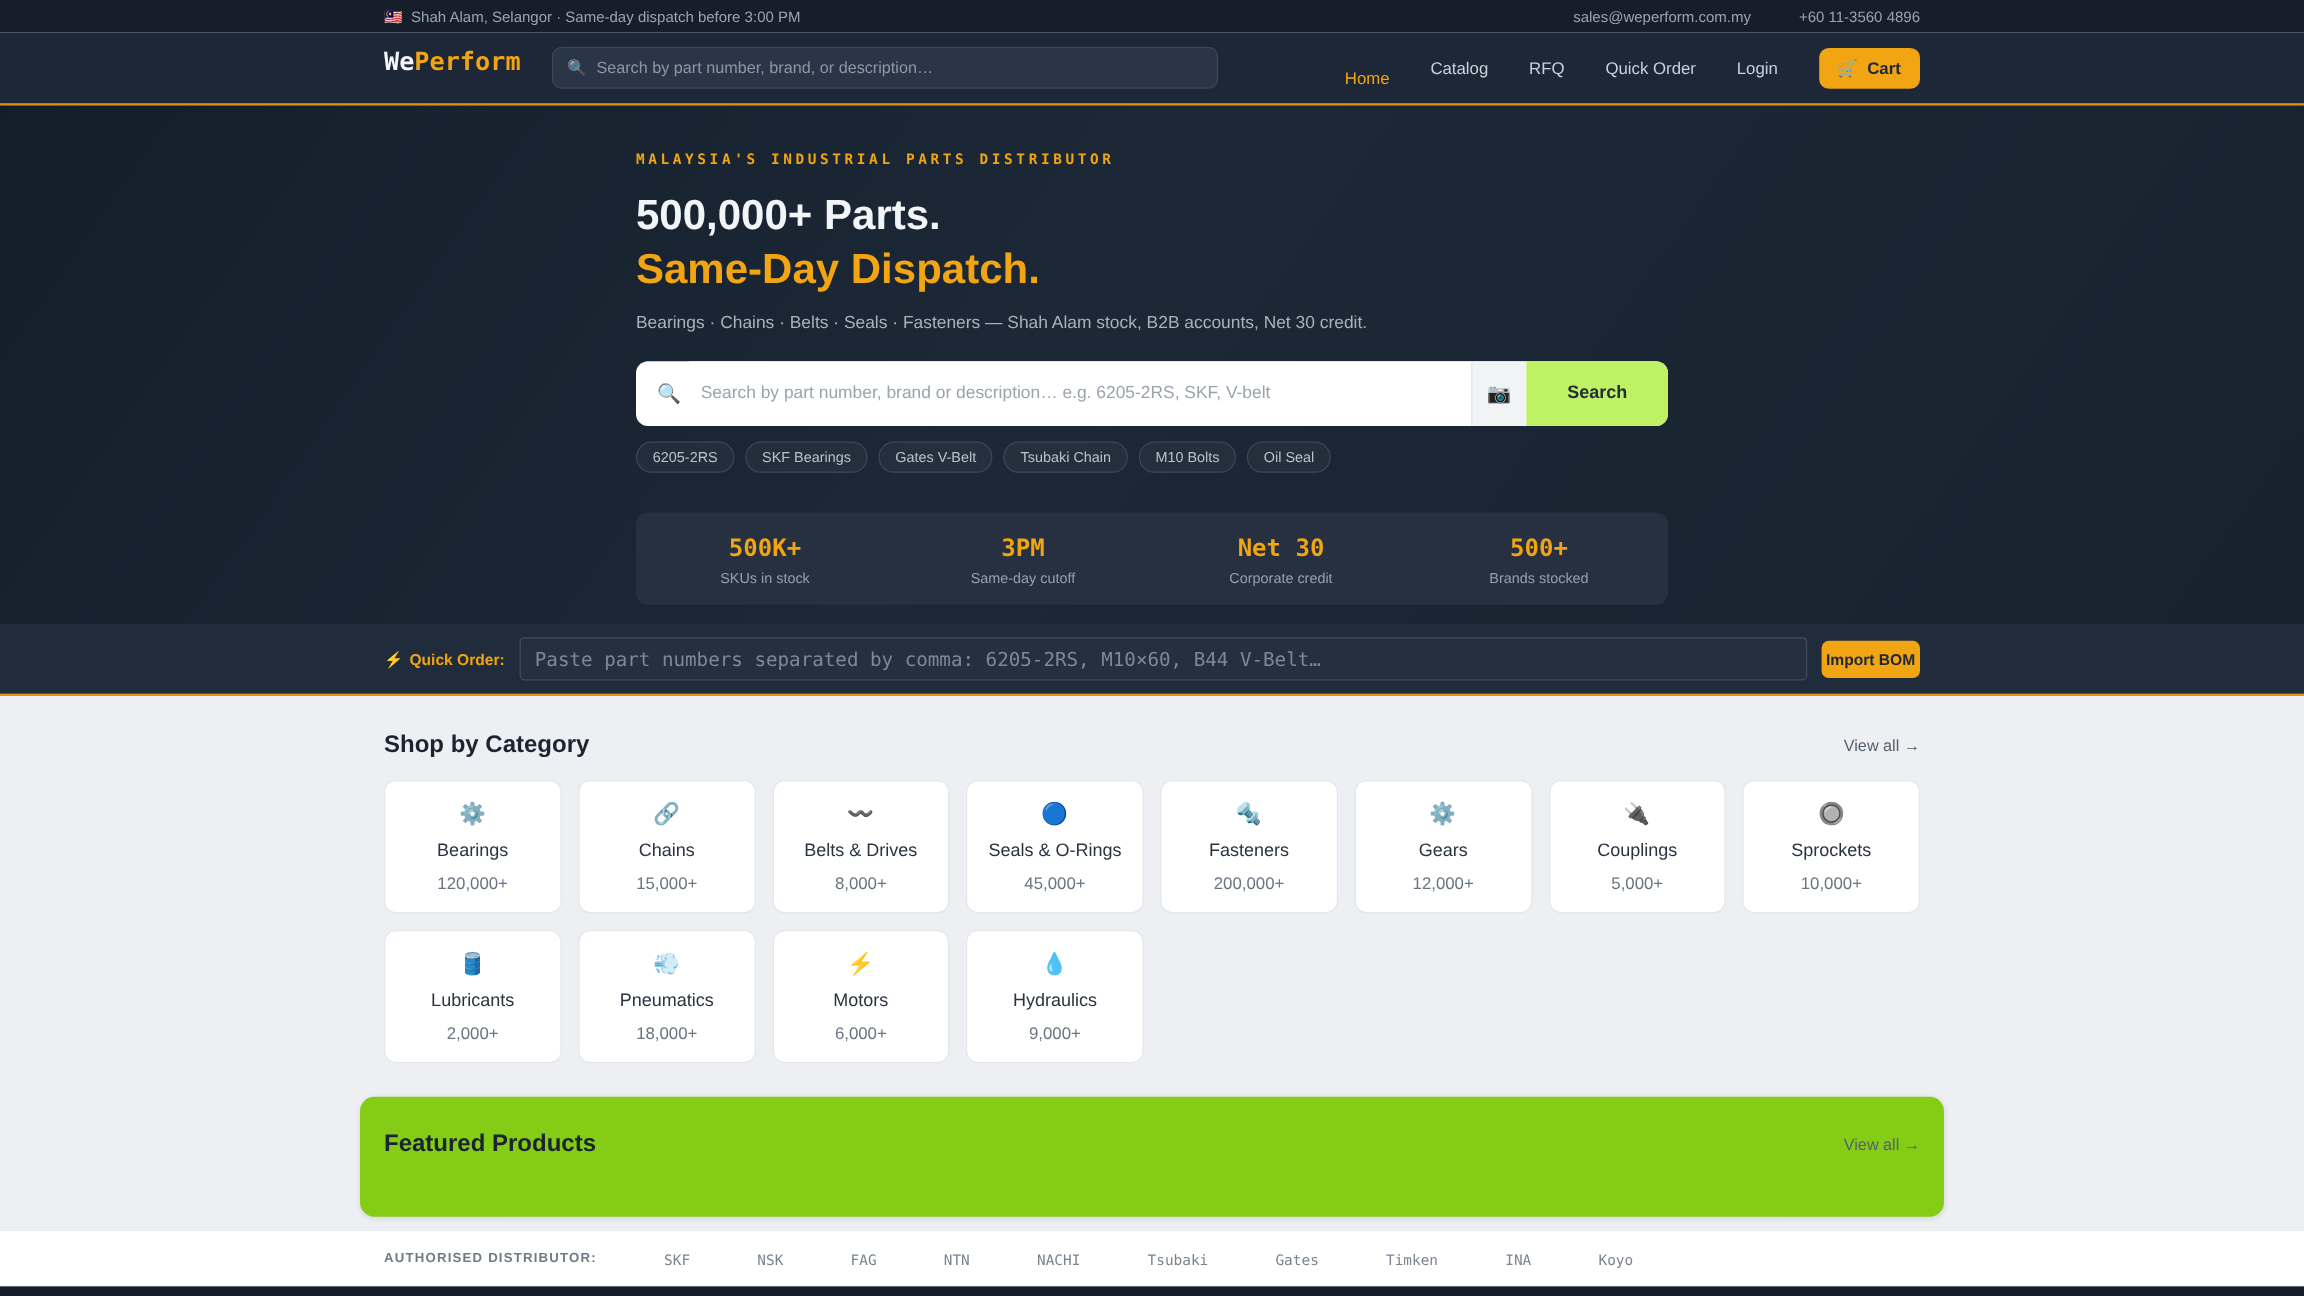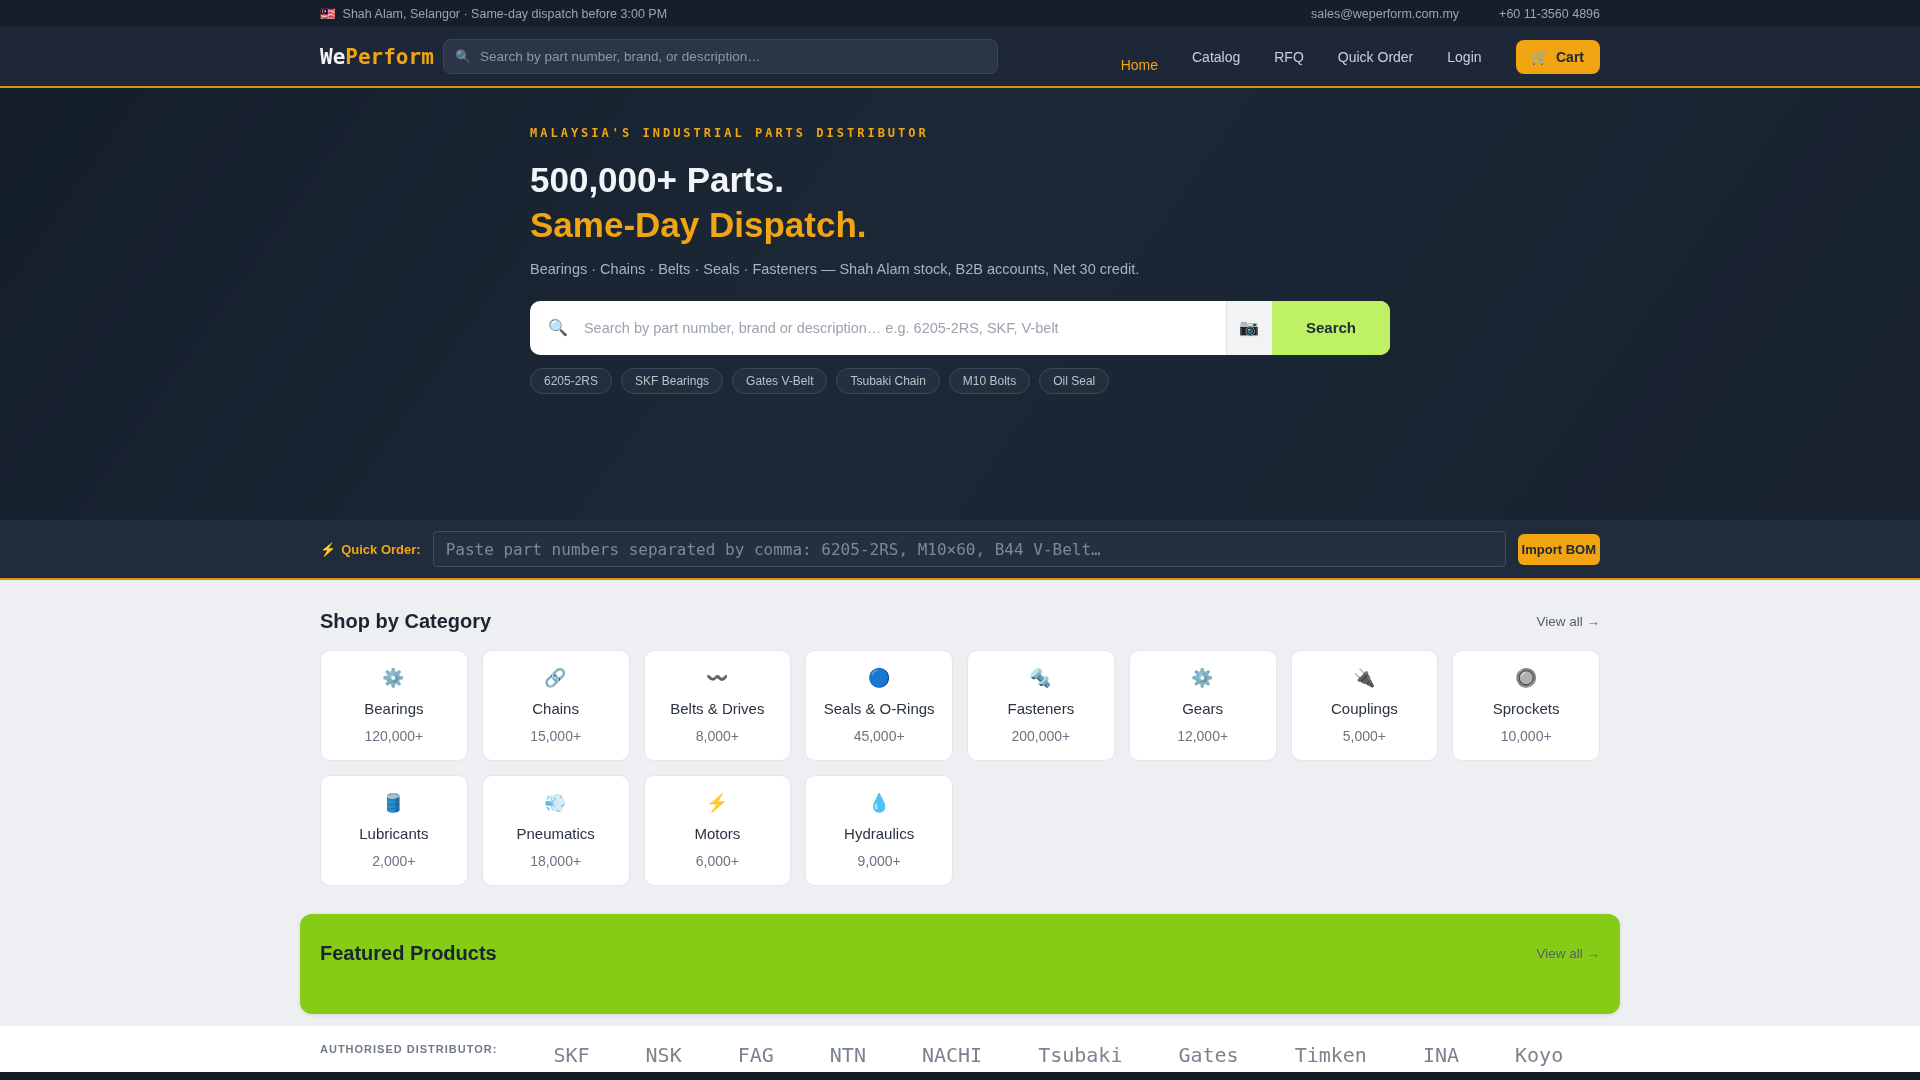--- a/index.html
+++ b/index.html
@@ -9,21 +9,21 @@
 
   
   .topbar { background:#151E2A; height:27px; display:flex; align-items:center; }
   .topbar .container { display:flex; justify-content:space-between; align-items:center; }
   .topbar-left { color:#9AA4B2; font-size:12.5px; display:flex; align-items:center; gap:7px; }
   .topbar-right { display:flex; gap:40px; }
   .topbar-right a { color:#9AA4B2; font-size:12.5px; text-decoration:none; }
 
   
   .header { background:#1D2737; height:61px; border-bottom:2px solid #D9950F; display:flex; align-items:center; }
-  .header .container { display:flex; align-items:center; gap:9px; }
+  .header .container { display:flex; gap:26px; }
   .logo { font-family:"DejaVu Sans Mono", monospace; font-size:21px; font-weight:bold; color:#F4F6F8; cursor:pointer; white-space:nowrap; }
   .logo .accent { color:#F1A512; }
   .hdr-search { flex:0 0 555px; height:35px; background:#2A3647; border:1px solid #3A4657; border-radius:8px; display:flex; align-items:center; padding:0 12px; gap:8px; }
   .hdr-search .ico { font-size:13px; opacity:.7; }
   .hdr-search input { flex:1; background:transparent; border:none; outline:none; color:#C6CED8; font-size:13.5px; font-family:"Liberation Sans", sans-serif; }
   .hdr-search input::placeholder { color:#8D97A5; }
   .nav { display:flex; align-items:center; gap:34px; margin-left:auto; }
   .nav a { color:#C9D1DA; font-size:14px; text-decoration:none; cursor:pointer; white-space:nowrap; }
   .nav a.active { color:#F1A512;margin-top:17px; }
   .cart-btn { background:#F1A512; border:none; border-radius:8px; padding:9px 16px; font-size:14px; font-weight:bold; color:#1E2736; display:flex; align-items:center; gap:7px; cursor:pointer; font-family:"Liberation Sans", sans-serif; }
@@ -66,21 +66,21 @@
   .cat-card .ci { font-size:18px; line-height:1; }
   .cat-card .cn { margin-top:13px; font-size:15px; color:#2A3340; }
   .cat-card .cc { margin-top:11px; font-size:14px; color:#6A7482; }
 
   .featured-wrap { width:1320px; margin:28px auto 0; background:#84cc16; border-radius:12px; box-shadow:0 1px 4px rgba(20,30,45,.10); padding:0 20px 58px; height:100px; }
   .featured-wrap .sec-head { padding-top:28px; }
 
   .brands { background:#fff; margin-top:12px; padding:17px 0 14px; }
   .brands .container { display:flex; align-items:flex-start; gap:56px; }
   .brands-label { font-size:11px; font-weight:bold; letter-spacing:1px; color:#717B88; white-space:nowrap; }
-  .brand { font-family:"DejaVu Sans Mono", monospace; font-size:20px; color:#7A8490; white-space:nowrap; }
+  .brand { font-family:"DejaVu Sans Mono", monospace; font-size:12px; color:#7A8490; white-space:nowrap; }
 
   .footer-strip { position:fixed; left:0; bottom:0; width:1920px; height:8px; background:#141C28; }
 </style>
 </head>
 <body>
 
 <div class="topbar">
   <div class="container">
     <div class="topbar-left">
       <span>🇲🇾</span>
@@ -132,20 +132,38 @@
 
     <div class="chips">
       <span class="chip">6205-2RS</span>
       <span class="chip">SKF Bearings</span>
       <span class="chip">Gates V-Belt</span>
       <span class="chip">Tsubaki Chain</span>
       <span class="chip">M10 Bolts</span>
       <span class="chip">Oil Seal</span>
     </div>
 
+    <div class="stats">
+      <div class="stat">
+        <div class="val">500K+</div>
+        <div class="lbl">SKUs in stock</div>
+      </div>
+      <div class="stat">
+        <div class="val">3PM</div>
+        <div class="lbl">Same-day cutoff</div>
+      </div>
+      <div class="stat">
+        <div class="val">Net 30</div>
+        <div class="lbl">Corporate credit</div>
+      </div>
+      <div class="stat">
+        <div class="val">500+</div>
+        <div class="lbl">Brands stocked</div>
+      </div>
+    </div>
   </div>
 </div>
 
 <div class="quickbar">
   <div class="container">
     <span class="qo-label">
       <span>⚡</span>
       <span>Quick Order:</span>
     </span>
     <input class="qo-input" placeholder="Paste part numbers separated by comma: 6205-2RS, M10×60, B44 V-Belt…" style="">

